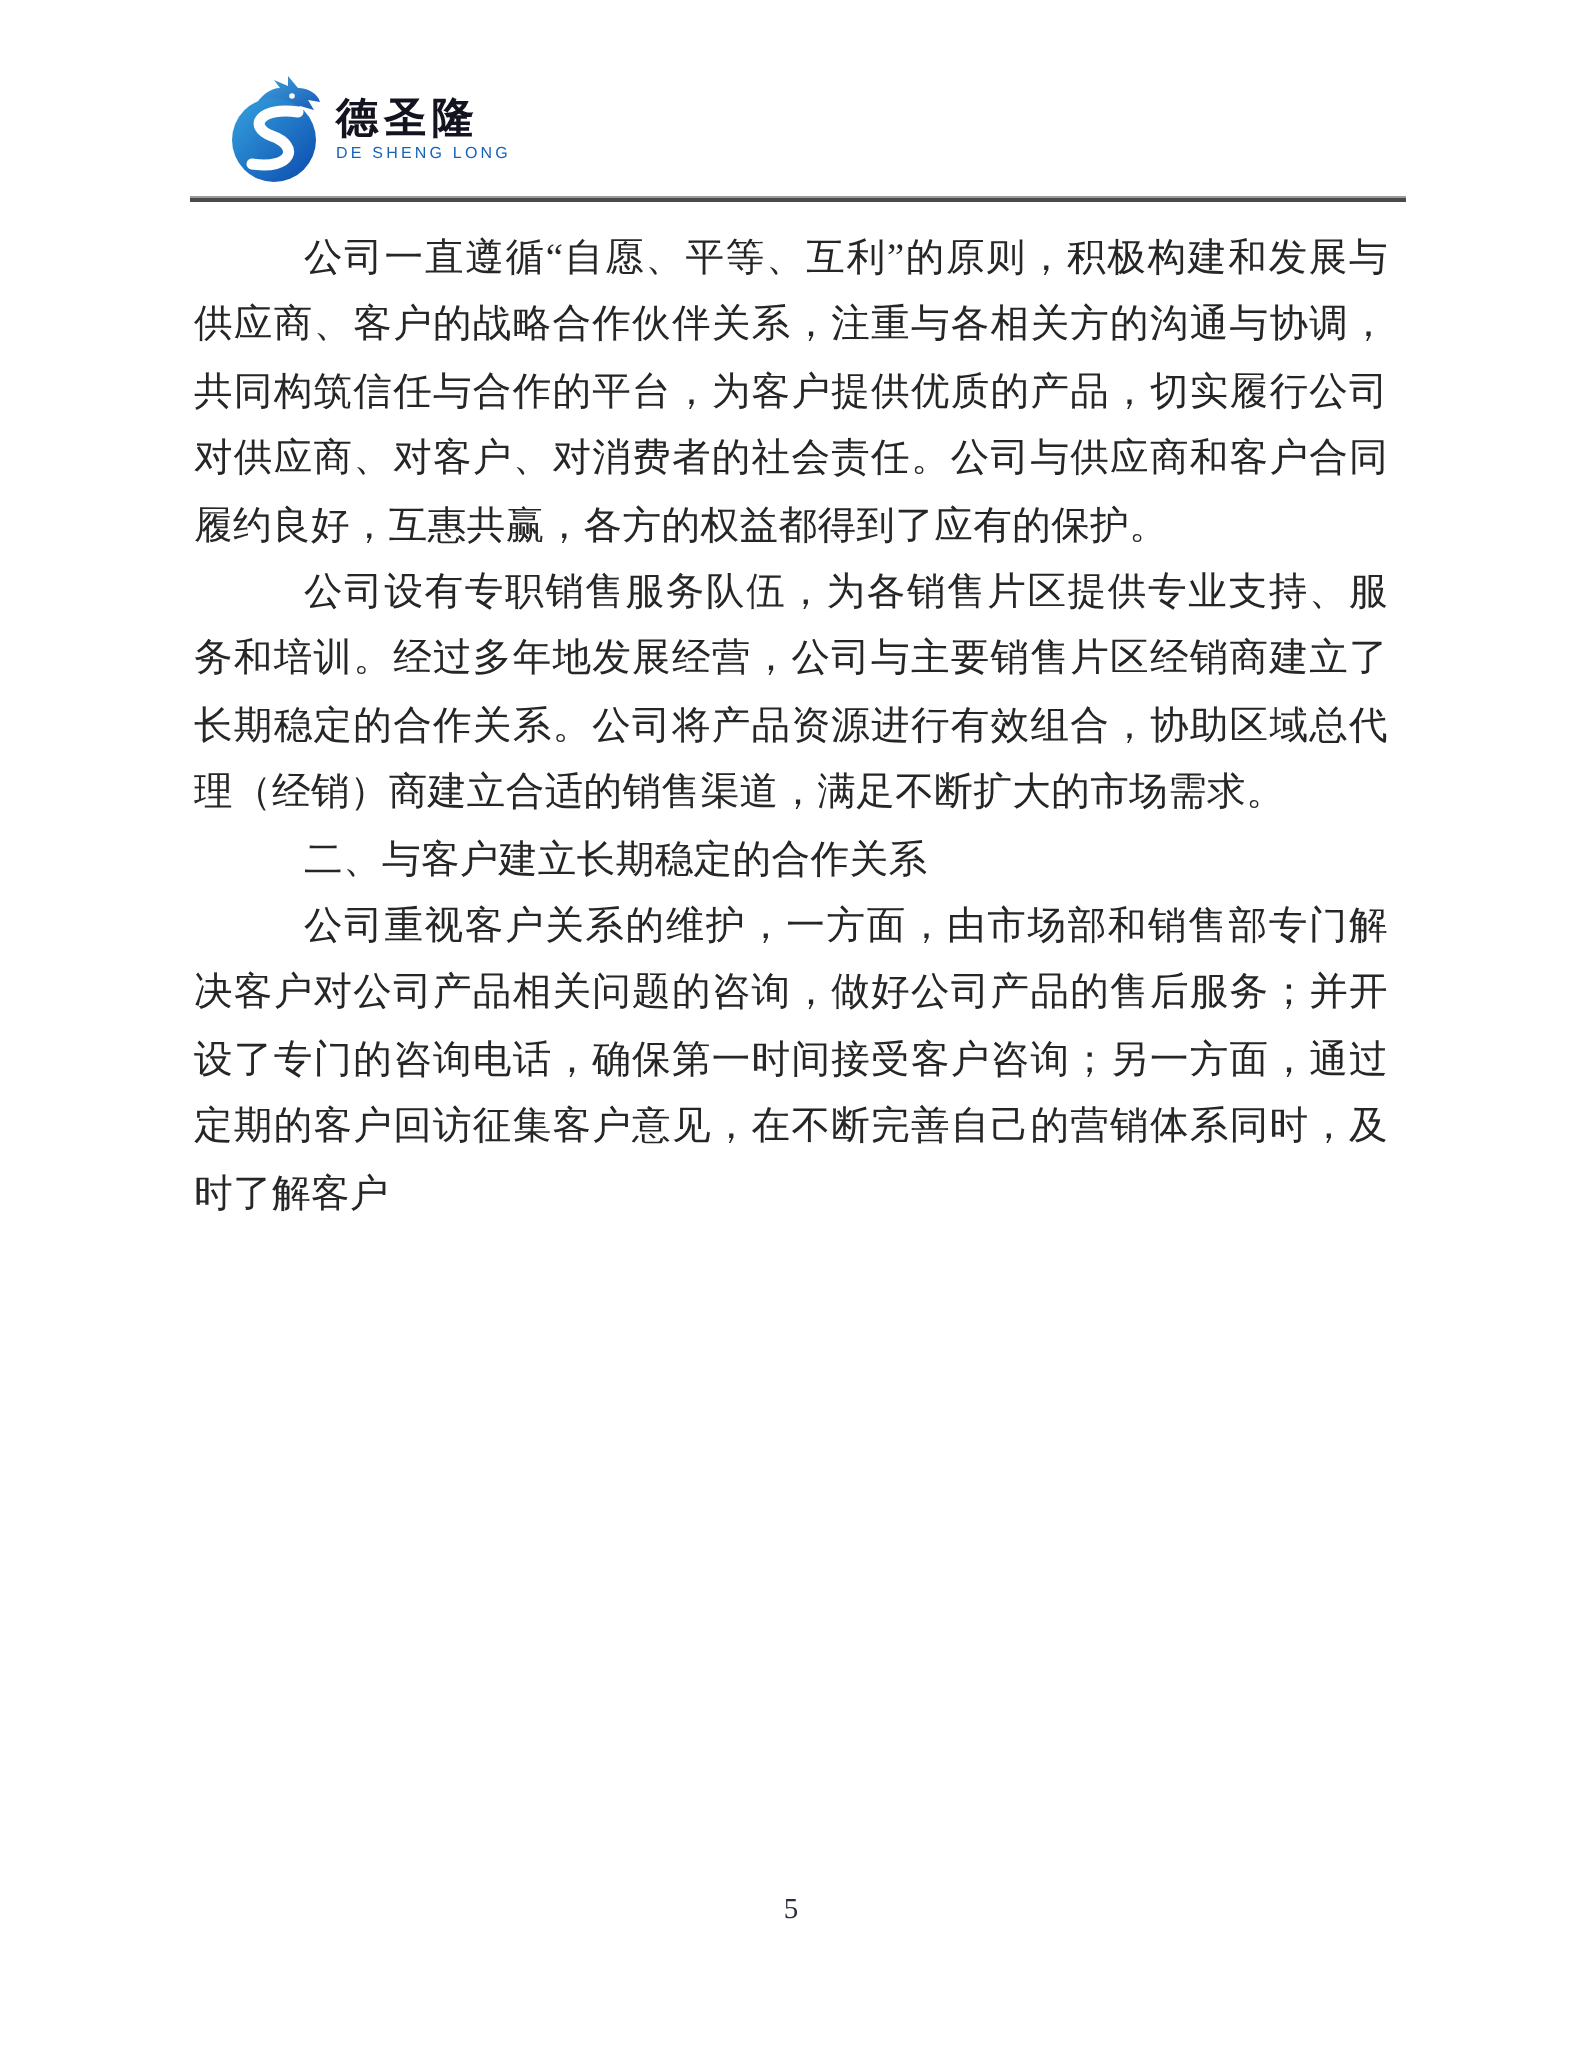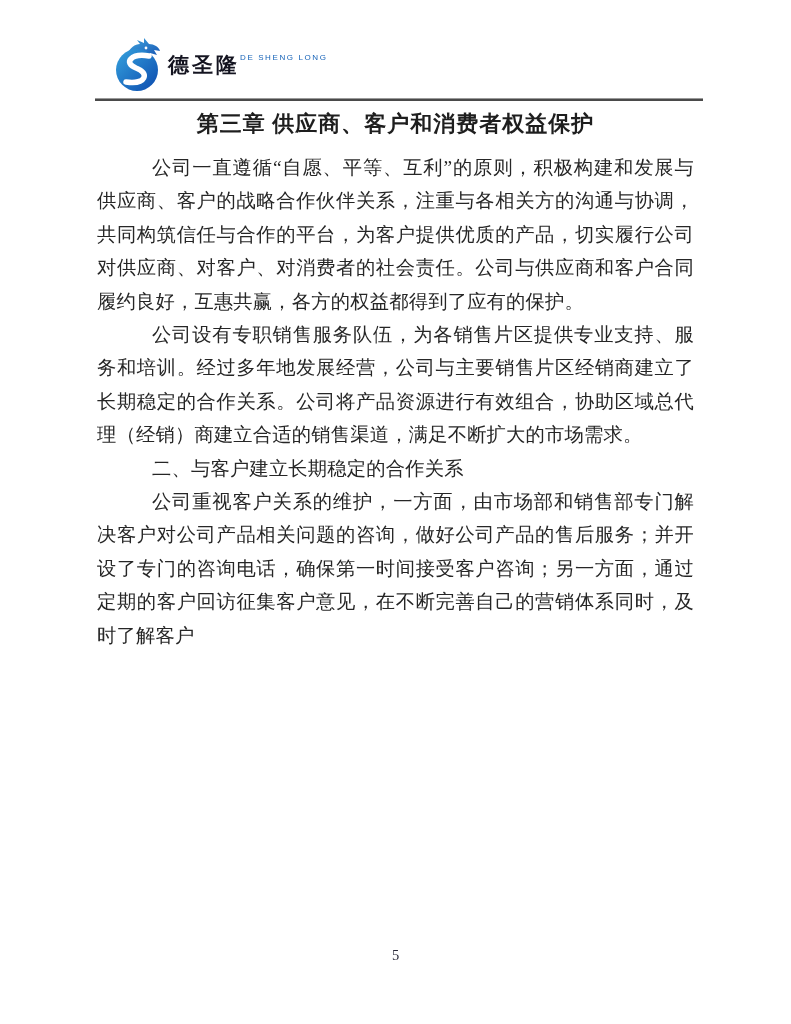--- a/index.html
+++ b/index.html
@@ -20,21 +20,21 @@
     display: flex;
     justify-content: space-between;
     align-items: flex-end;
   }
   .logo {
     display: flex;
     align-items: center;
     margin-left: 16px;
   }
   .logo-mark { width: 52px; height: 58px; flex: 0 0 auto; }
-  .logo-text { margin-left: 3px; display: flex; justify-content: center; }
+  .logo-text { margin-left: 3px; display: flex; flex-direction: column; justify-content: center; }
   .logo-cn {
     font-size: 21px;
     font-weight: bold;
     color: #141420;
     letter-spacing: 3px;
     line-height: 24px;
     font-family: "Liberation Sans", sans-serif;
   }
   .logo-en {
     font-size: 8px;
@@ -116,21 +116,20 @@
         <circle cx="33" cy="12" r="1.4" fill="#ffffff"></circle>
       </svg>
       <div class="logo-text">
         <span class="logo-cn">德圣隆</span>
         <span class="logo-en">DE SHENG LONG</span>
       </div>
     </div>
   </div>
   <div class="header-rule"></div>
 
-  <h1 class="chapter-title">第三章 供应商、客户和消费者权益保护</h1>
 
   <div class="body-text">
     <p>公司一直遵循“自愿、平等、互利”的原则，积极构建和发展与供应商、客户的战略合作伙伴关系，注重与各相关方的沟通与协调，共同构筑信任与合作的平台，为客户提供优质的产品，切实履行公司对供应商、对客户、对消费者的社会责任。公司与供应商和客户合同履约良好，互惠共赢，各方的权益都得到了应有的保护。</p>
     <p>公司设有专职销售服务队伍，为各销售片区提供专业支持、服务和培训。经过多年地发展经营，公司与主要销售片区经销商建立了长期稳定的合作关系。公司将产品资源进行有效组合，协助区域总代理（经销）商建立合适的销售渠道，满足不断扩大的市场需求。</p>
     <p>二、与客户建立长期稳定的合作关系</p>
     <p>公司重视客户关系的维护，一方面，由市场部和销售部专门解决客户对公司产品相关问题的咨询，做好公司产品的售后服务；并开设了专门的咨询电话，确保第一时间接受客户咨询；另一方面，通过定期的客户回访征集客户意见，在不断完善自己的营销体系同时，及时了解客户</p>
   </div>
 
   <div class="footer">
     <span class="page-number">5</span>

